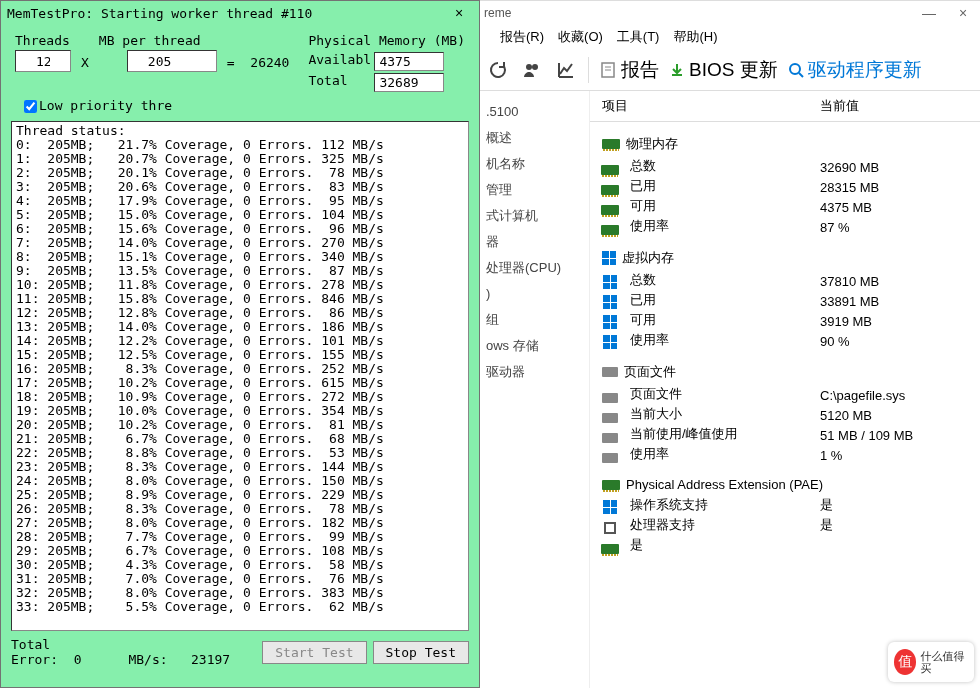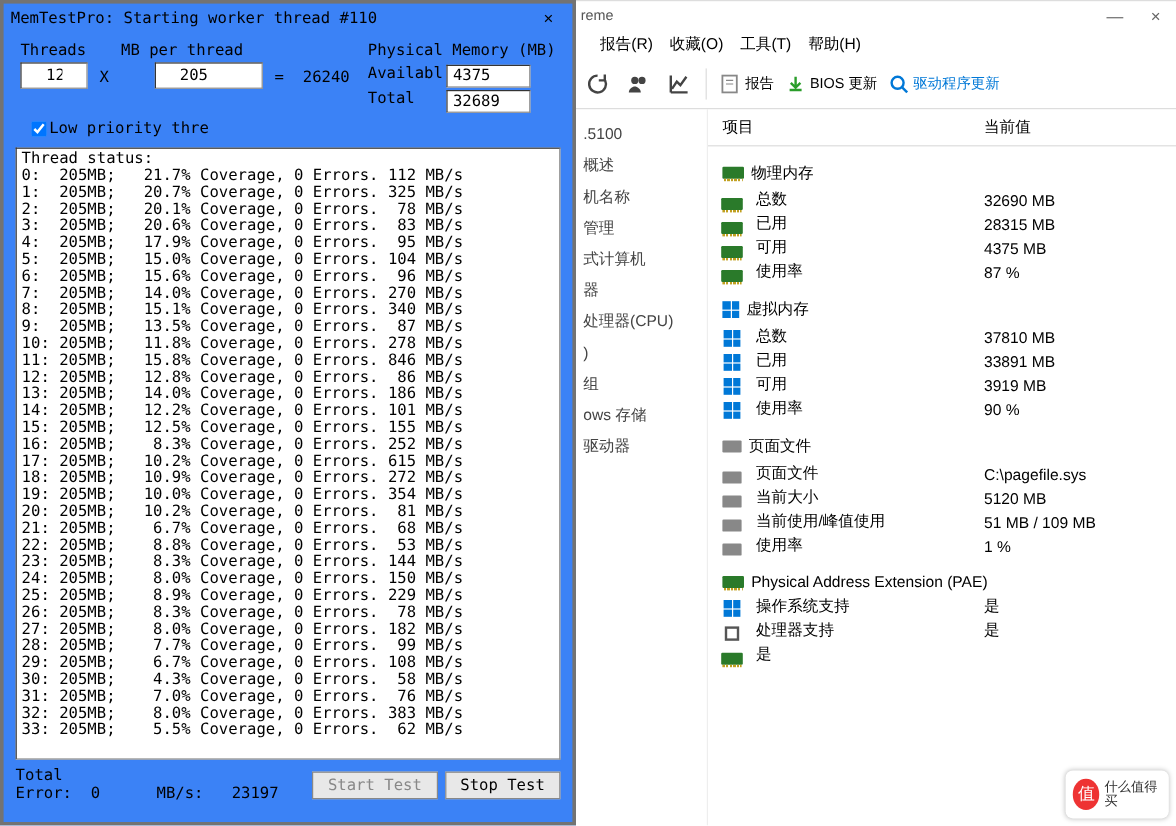--- a/index.html
+++ b/index.html
@@ -1,17 +1,17 @@
 <!DOCTYPE html>
 <html><head>
 <meta charset="utf-8">
 <style>
 * { box-sizing: border-box; margin: 0; padding: 0; }
 body { font-family: "Microsoft YaHei", "Segoe UI", Tahoma, sans-serif; font-size: 12px; background: #fff; width: 980px; height: 688px; overflow: hidden; position: relative; }
-.memtest-window { position: absolute; left: 0; top: 0; width: 480px; height: 688px; background: #3b82f6; border: 3px solid #737373; }
+.memtest-window { position: absolute; left: 0; top: 0; width: 480px; height: 688px; background: #86efac; border: 1px solid #737373; }
 .titlebar { height: 24px; display: flex; align-items: center; padding: 0 6px; font-size: 13px; }
 .titlebar .title { flex: 1; font-family: "NSimSun", "SimSun", monospace; }
 .titlebar .close { width: 28px; text-align: center; font-size: 14px; cursor: default; }
 .params { padding: 8px 14px 4px 14px; display: flex; gap: 0; font-family: "NSimSun", "SimSun", monospace; font-size: 13px; }
 .param-col { display: flex; flex-direction: column; }
 .param-label { margin-bottom: 2px; }
 .param-input { border: 1px inset #888; background: #fff; padding: 2px 20px; height: 22px; font-family: inherit; font-size: 13px; }
 .w50 { width: 56px; }
 .w70 { width: 90px; margin-left: 28px; }
 .x-sep { padding: 22px 10px 0 10px; }
@@ -29,21 +29,21 @@
 .bottom-btn.disabled { color: #888; }
 
 .right-window { position: absolute; left: 480px; top: 0; width: 500px; height: 688px; background: #fff; border-top: 1px solid #ddd; }
 .right-titlebar { height: 24px; display: flex; align-items: center; padding-left: 4px; font-size: 12px; color: #555; }
 .right-titlebar .spacer { flex: 1; }
 .right-titlebar .winbtn { width: 34px; text-align: center; font-size: 14px; color: #666; }
 .right-menu { height: 24px; display: flex; align-items: center; gap: 14px; padding-left: 20px; font-size: 13px; }
 .right-toolbar { height: 42px; border-bottom: 1px solid #ddd; display: flex; align-items: center; padding: 0 6px; gap: 10px; }
 .tb-icon { width: 24px; height: 24px; display: inline-flex; align-items: center; justify-content: center; }
 .tb-sep { width: 1px; height: 26px; background: #ddd; }
-.tb-item { display: flex; align-items: center; gap: 4px; font-size: 12px; }
+.tb-item { display: flex; align-items: center; gap: 4px; font-size: 19px; }
 .tb-item.blue { color: #0078d7; }
 .right-body { display: flex; height: calc(100% - 90px); }
 .left-tree { width: 110px; padding: 8px 2px 8px 6px; color: #444; font-size: 13px; line-height: 26px; overflow: hidden; border-right: 1px solid #eee; }
 .left-tree .tree-item { white-space: nowrap; }
 .right-panel { flex: 1; padding: 0; overflow-y: auto; }
 .panel-header { display: flex; border-bottom: 1px solid #ddd; font-size: 13px; padding: 6px 0; }
 .panel-header .col1 { width: 230px; padding-left: 12px; }
 .panel-header .col2 { flex: 1; }
 .group { margin-top: 10px; }
 .group-title { display: flex; align-items: center; gap: 6px; font-size: 13px; padding: 3px 12px; font-weight: normal; }

